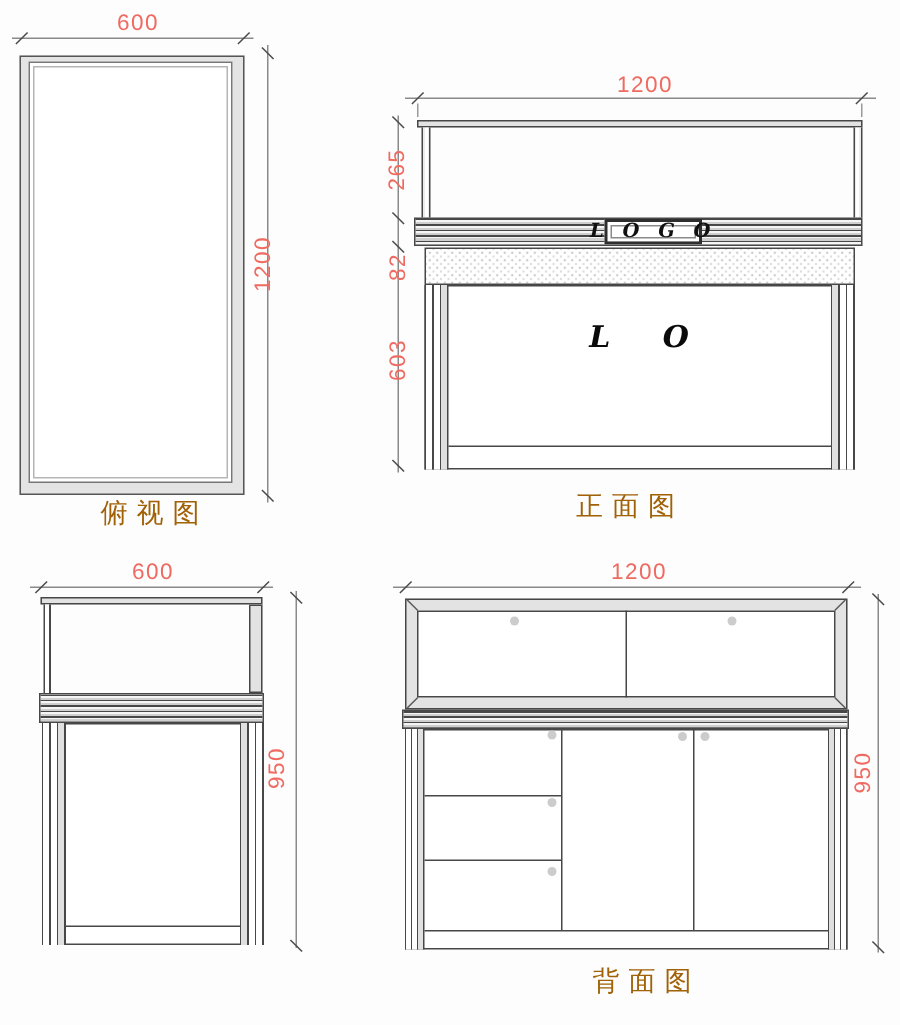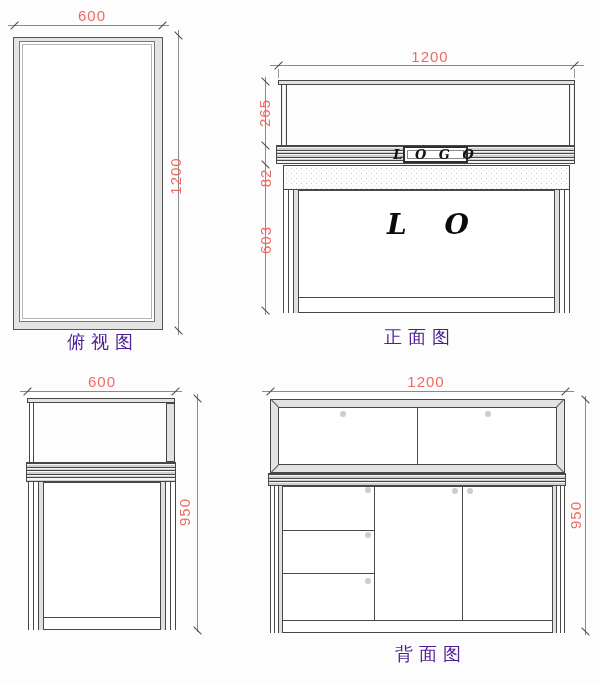--- a/index.html
+++ b/index.html
@@ -13,21 +13,21 @@
   .vline{position:absolute;width:1px;background:var(--ln);}
   .dlineh{position:absolute;height:1px;background:var(--dln);}
   .dlinev{position:absolute;width:1px;background:var(--dln);}
   .tick{position:absolute;width:11px;height:1px;background:#4a4a4a;}
   .t45{transform:rotate(45deg);}
   .tm45{transform:rotate(-45deg);}
   .extl{position:absolute;width:1px;background:#9a9a9a;}
   .dimtext{position:absolute;color:var(--dim-red);font-size:15px;line-height:16px;
            letter-spacing:1px;text-align:center;white-space:nowrap;}
   .vrot{transform:rotate(-90deg);transform-origin:center;}
-  .viewlabel{position:absolute;color:#4c1d95;font-size:18px;line-height:20px;
+  .viewlabel{position:absolute;color:#a16207;font-size:18px;line-height:20px;
              letter-spacing:6px;text-align:center;font-family:"Liberation Serif",serif;white-space:nowrap;}
   .grayrail{position:absolute;background:#e2e2e2;border:1px solid var(--ln);}
   .louver{position:absolute;border:1px solid var(--ln);
           background:repeating-linear-gradient(to bottom,#474747 0 1px,#f5f5f5 1px 2.2px,#cfcfcf 2.2px 3.6px);}
   .dotstrip{position:absolute;border:1px solid var(--ln);background-color:#ffffff;
             background-image:radial-gradient(#c8c8c8 0.9px,transparent 1px),
                              radial-gradient(#dcdcdc 0.9px,transparent 1px);
             background-size:5px 5px,5px 5px;background-position:0 0,2.5px 2.5px;}
   .body-outline{position:absolute;border:1px solid var(--ln);background:#ffffff;}
   .postL{position:absolute;background:linear-gradient(to right,#474747 0 1px,#fff 1px 5px,#474747 5px 6px,#fff 6px 10px,#474747 10px 11px,#e0e0e0 11px 15px,#474747 15px 16px);}
@@ -42,21 +42,21 @@
   .case{position:absolute;background:#e3e3e3;border:1px solid var(--ln);}
   .case-inner{position:absolute;left:7px;top:7px;right:7px;bottom:7px;background:#fff;border:1px solid var(--ln);}
   .miter{position:absolute;width:10px;height:1px;background:#5a5a5a;}
   .handle{position:absolute;width:6px;height:6px;border-radius:50%;background:#cccccc;}
   .plate{position:absolute;background:#fff;border:2px solid #2e2e2e;
          box-shadow:inset 0 0 0 2px #fff,inset 0 0 0 3px #8a8a8a;
          display:flex;align-items:center;justify-content:center;}
   .plate-text{font-family:"DejaVu Serif",serif;font-style:italic;font-weight:bold;
               font-size:13px;letter-spacing:4px;color:#111;white-space:nowrap;}
   .biglogo{position:absolute;text-align:center;font-family:"DejaVu Serif",serif;
-           font-style:italic;font-weight:bold;font-size:28px;line-height:33px;
+           font-style:italic;font-weight:bold;font-size:20px;line-height:33px;
            letter-spacing:14px;color:#0a0a0a;white-space:nowrap;}
 </style>
 </head>
 <body>
 
 <div id="canvas">
 
   <div class="group">
     <div class="dimtext abs" style="left:68px;top:8px;width:48px;">600</div>
     <div class="dlineh" style="left:8px;top:25px;width:161px;"></div>

